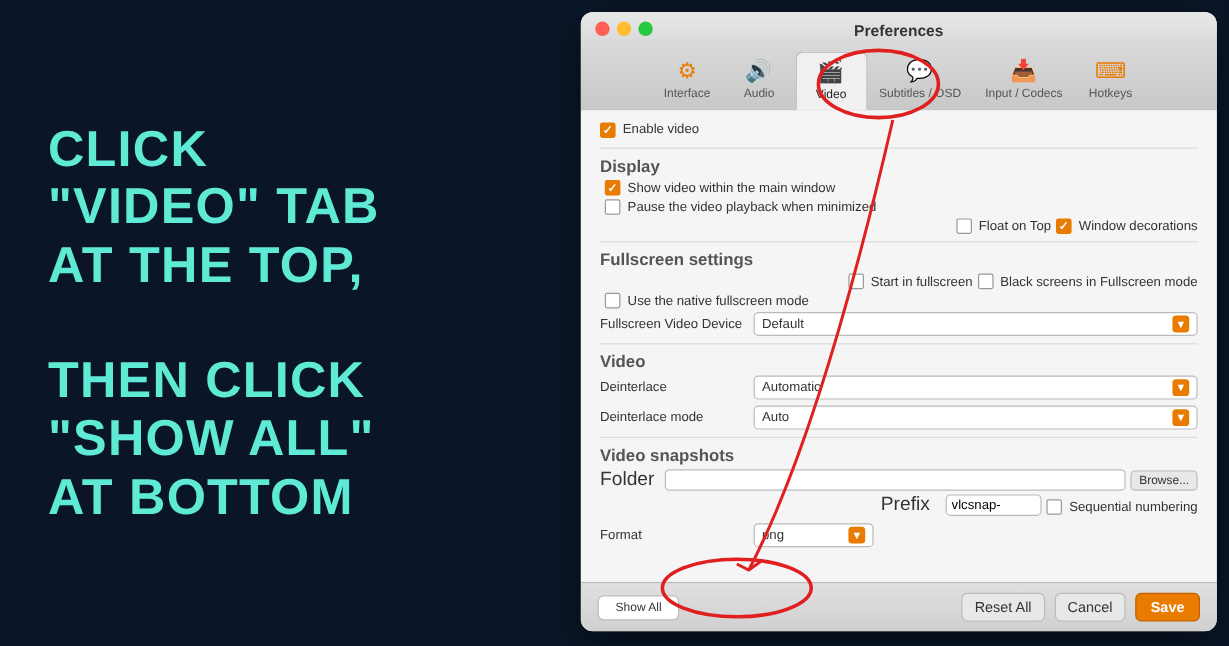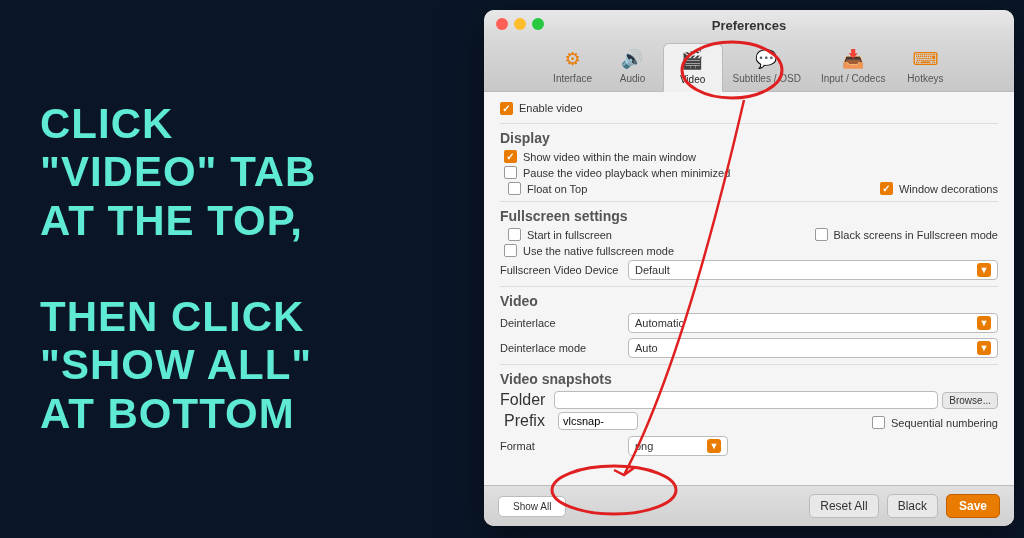--- a/index.html
+++ b/index.html
@@ -159,21 +159,21 @@
       margin-bottom: 3px;
       padding-left: 4px;
     }
     .option-label {
       font-size: 11px;
       color: #333;
     }
 
     .two-col {
       display: flex;
-      justify-content: space-between;
+      justify-content: flex-end;
       margin-bottom: 3px;
       padding-left: 4px;
     }
     .two-col .option-row { margin-bottom: 0; }
 
     .divider {
       height: 1px;
       background: #ddd;
       margin: 6px 0;
     }
@@ -475,21 +475,21 @@
         <div class="dropdown-arrow">▼</div>
       </div>
     </div>
 
   </div>
 
   <div class="bottom-bar">
     <button class="show-all-btn">Show All</button>
     <div class="bottom-right">
       <button class="reset-btn">Reset All</button>
-      <button class="cancel-btn">Black</button>
+      <button class="cancel-btn">Cancel</button>
       <button class="save-btn">Save</button>
     </div>
   </div>
 
   <svg class="window-annotation" viewBox="0 0 530 516" xmlns="http://www.w3.org/2000/svg">
 
     <ellipse cx="248" cy="60" rx="50" ry="28" fill="none" stroke="#e02020" stroke-width="3"></ellipse>
 
     <path d="M 260 90 Q 200 350 140 465" fill="none" stroke="#e02020" stroke-width="2.5" stroke-dasharray="none"></path>
     <path d="M 130 460 L 140 465 L 150 458" fill="none" stroke="#e02020" stroke-width="2.5"></path>

